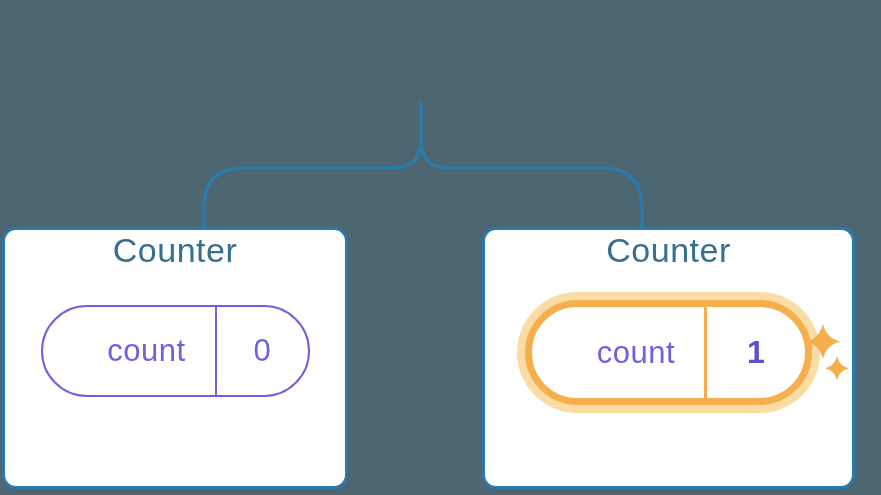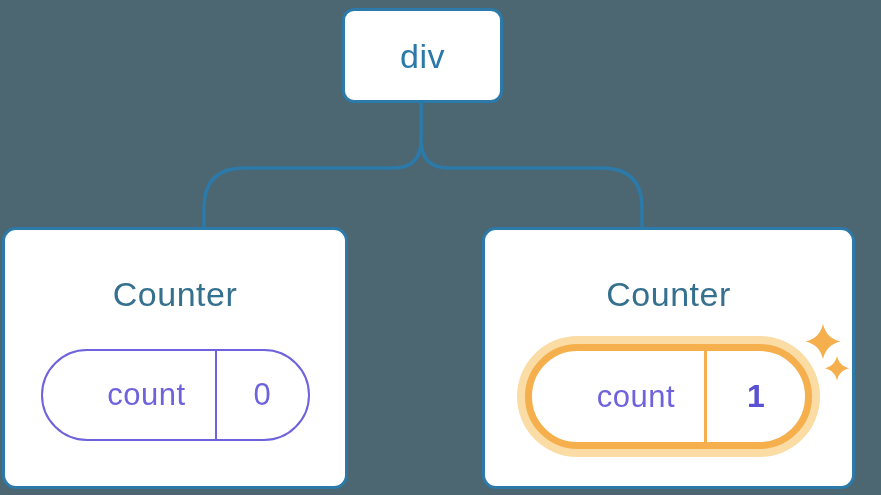--- a/index.html
+++ b/index.html
@@ -51,21 +51,20 @@
     border-radius: 14px;
     box-sizing: border-box;
     display: flex;
     flex-direction: column;
     align-items: center;
   }
   .card.left  { left: 2px;   width: 346px; }
   .card.right { left: 482px; width: 373px; }
 
   .card .title {
-    margin-top: 44px;
     font-size: 34px;
     line-height: 40px;
     color: #35708E;
     letter-spacing: 0.5px;
     text-align: right;
   }
 
   
   .pill {
     display: flex;
@@ -127,23 +126,20 @@
     left: 0; top: 0;
     width: 373px; height: 262px;
     pointer-events: none;
   }
 </style>
 </head>
 <body>
 
 <div class="canvas">
 
-  <div class="root-node">
-    <span class="label">div</span>
-  </div>
 
   <svg class="connector" viewBox="0 0 881 495" xmlns="http://www.w3.org/2000/svg">
     <path d="M421 103 L421 140 Q421 168 393 168 L244 168 Q204 168 204 208 L204 227" fill="none" stroke="#2B7AA9" stroke-width="3.5" stroke-linecap="round"></path>
     <path d="M421 103 L421 140 Q421 168 449 168 L602 168 Q642 168 642 208 L642 227" fill="none" stroke="#2B7AA9" stroke-width="3.5" stroke-linecap="round"></path>
   </svg>
 
   <div class="card left">
     <div class="title">Counter</div>
     <div class="pill plain">
       <div class="seg-key">

